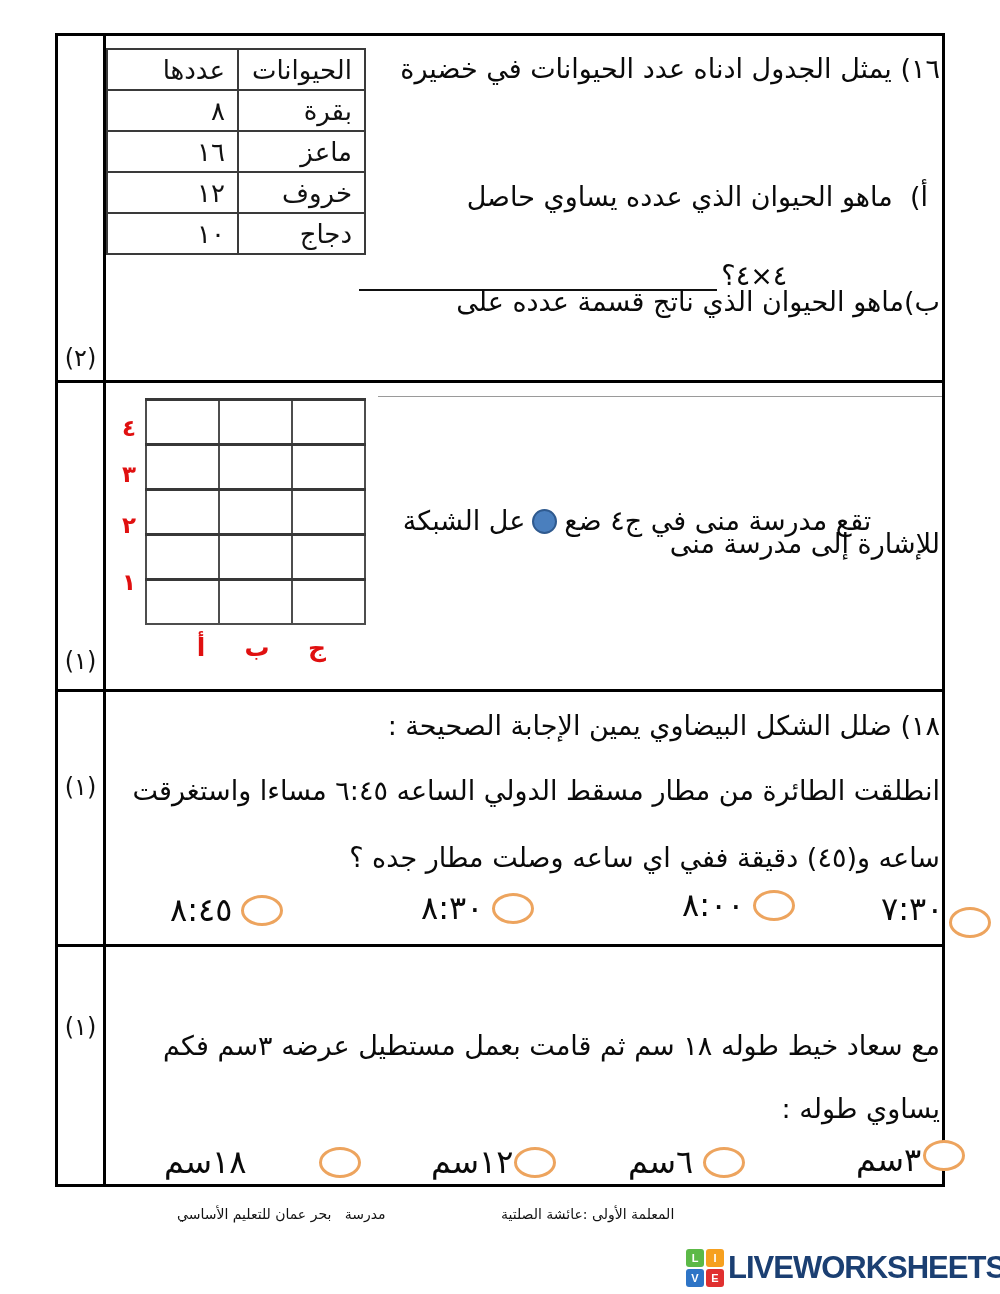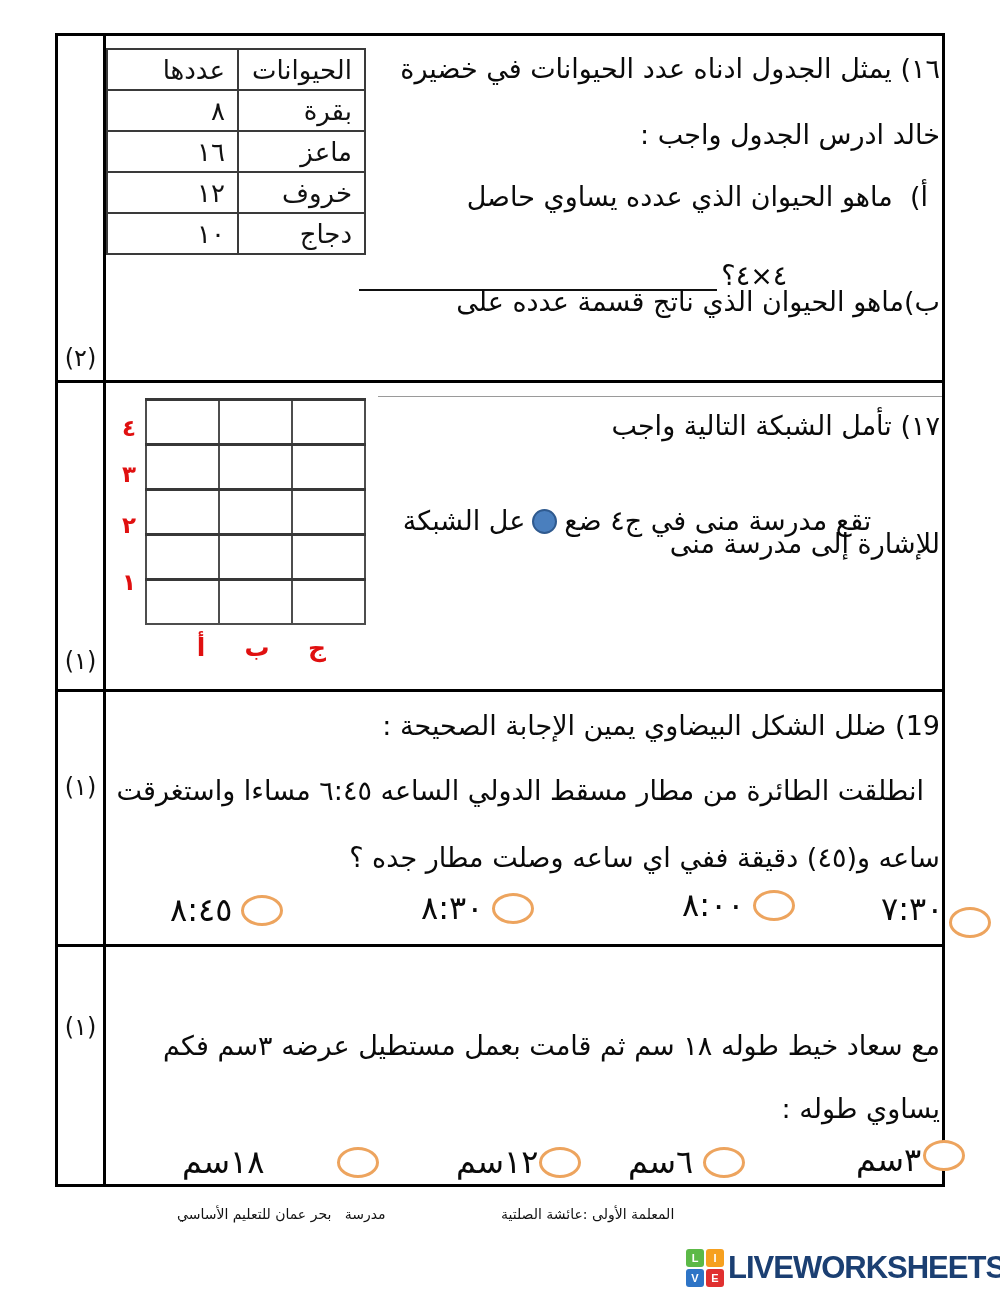--- a/index.html
+++ b/index.html
@@ -126,21 +126,20 @@
           <td>١٢</td>
         </tr>
         <tr>
           <td>دجاج</td>
           <td>١٠</td>
         </tr>
       </tbody>
         </table>
 
       <div class="line" style="top:14px;right:2px;">١٦) يمثل الجدول ادناه عدد الحيوانات في خضيرة</div>
-      <div class="line" style="top:80px;right:2px;">خالد ادرس الجدول واجب :</div>
       <div class="line" style="top:142px;right:14px;">أ)  ماهو الحيوان الذي عدده يساوي حاصل</div>
       <div class="line" style="top:184px;right:86px;">
         <span>٤×٤؟</span><span class="blank" style="width:358px;"></span>
       </div>
       <div class="line" style="top:247px;right:2px;">ب)ماهو الحيوان الذي ناتج قسمة عدده على</div>
     </div>
   </div>
 
   <div class="section bb" style="height:309px;">
     <div class="score-cell">
@@ -181,35 +180,34 @@
 
       <div class="axis-label row-lab" style="top:32px;">٤</div>
       <div class="axis-label row-lab" style="top:78px;">٣</div>
       <div class="axis-label row-lab" style="top:129px;">٢</div>
       <div class="axis-label row-lab" style="top:186px;">١</div>
 
       <div class="axis-label col-lab" style="left:82px;">أ</div>
       <div class="axis-label col-lab" style="left:138px;">ب</div>
       <div class="axis-label col-lab" style="left:198px;">ج</div>
 
-      <div class="line" style="top:24px;right:2px;">١٧) تأمل الشبكة التالية واجب</div>
       <div class="line" style="top:82px;right:2px;">
         <span>تقع مدرسة منى في ج٤ ضع</span><span class="dot"></span><span>عل الشبكة</span>
       </div>
       <div class="line" style="top:142px;right:2px;margin-left:38px;">للإشارة إلى مدرسة منى</div>
     </div>
   </div>
 
   <div class="section bb" style="height:255px;">
     <div class="score-cell">
       <div class="score" style="top:81px;">(١)</div>
     </div>
     <div class="content">
-      <div class="line" style="top:15px;right:2px;">19) ضلل الشكل البيضاوي يمين الإجابة الصحيحة :</div>
-      <div class="line" style="top:80px;right:18px;">انطلقت الطائرة من مطار مسقط الدولي الساعه ٦:٤٥ مساءا واستغرقت</div>
+      <div class="line" style="top:15px;right:2px;">١٨) ضلل الشكل البيضاوي يمين الإجابة الصحيحة :</div>
+      <div class="line" style="top:80px;right:2px;">انطلقت الطائرة من مطار مسقط الدولي الساعه ٦:٤٥ مساءا واستغرقت</div>
       <div class="line" style="top:147px;right:2px;">ساعه و(٤٥) دقيقة ففي اي ساعه وصلت مطار جده ؟</div>
 
       <div class="opt" style="left:64px;top:199px;gap:9px;">
         <span class="opt-label">٨:٤٥</span>
         <span class="oval"></span>
       </div>
       <div class="opt" style="left:315px;top:197px;gap:9px;">
         <span class="opt-label">٨:٣٠</span>
         <span class="oval"></span>
       </div>
@@ -225,25 +223,25 @@
   </div>
 
   <div class="section" style="height:237px;">
     <div class="score-cell">
       <div class="score" style="top:66px;">(١)</div>
     </div>
     <div class="content">
       <div class="line" style="top:80px;right:2px;">مع سعاد خيط طوله ١٨ سم ثم قامت بعمل مستطيل عرضه ٣سم فكم</div>
       <div class="line" style="top:143px;right:2px;">يساوي طوله :</div>
 
-      <div class="opt" style="left:76px;top:196px;gap:73px;">
+      <div class="opt" style="left:58px;top:196px;gap:73px;">
         <span class="opt-label">١٨سم</span>
         <span class="oval"></span>
       </div>
-      <div class="opt" style="left:325px;top:196px;gap:1px;margin-left:25px;">
+      <div class="opt" style="left:325px;top:196px;gap:1px;">
         <span class="opt-label">١٢سم</span>
         <span class="oval"></span>
       </div>
       <div class="opt" style="left:522px;top:196px;gap:10px;">
         <span class="opt-label">٦سم</span>
         <span class="oval"></span>
       </div>
       <div class="opt" style="left:750px;top:194px;gap:2px;">
         <span class="opt-label">٣سم</span>
         <span class="oval hi"></span>

